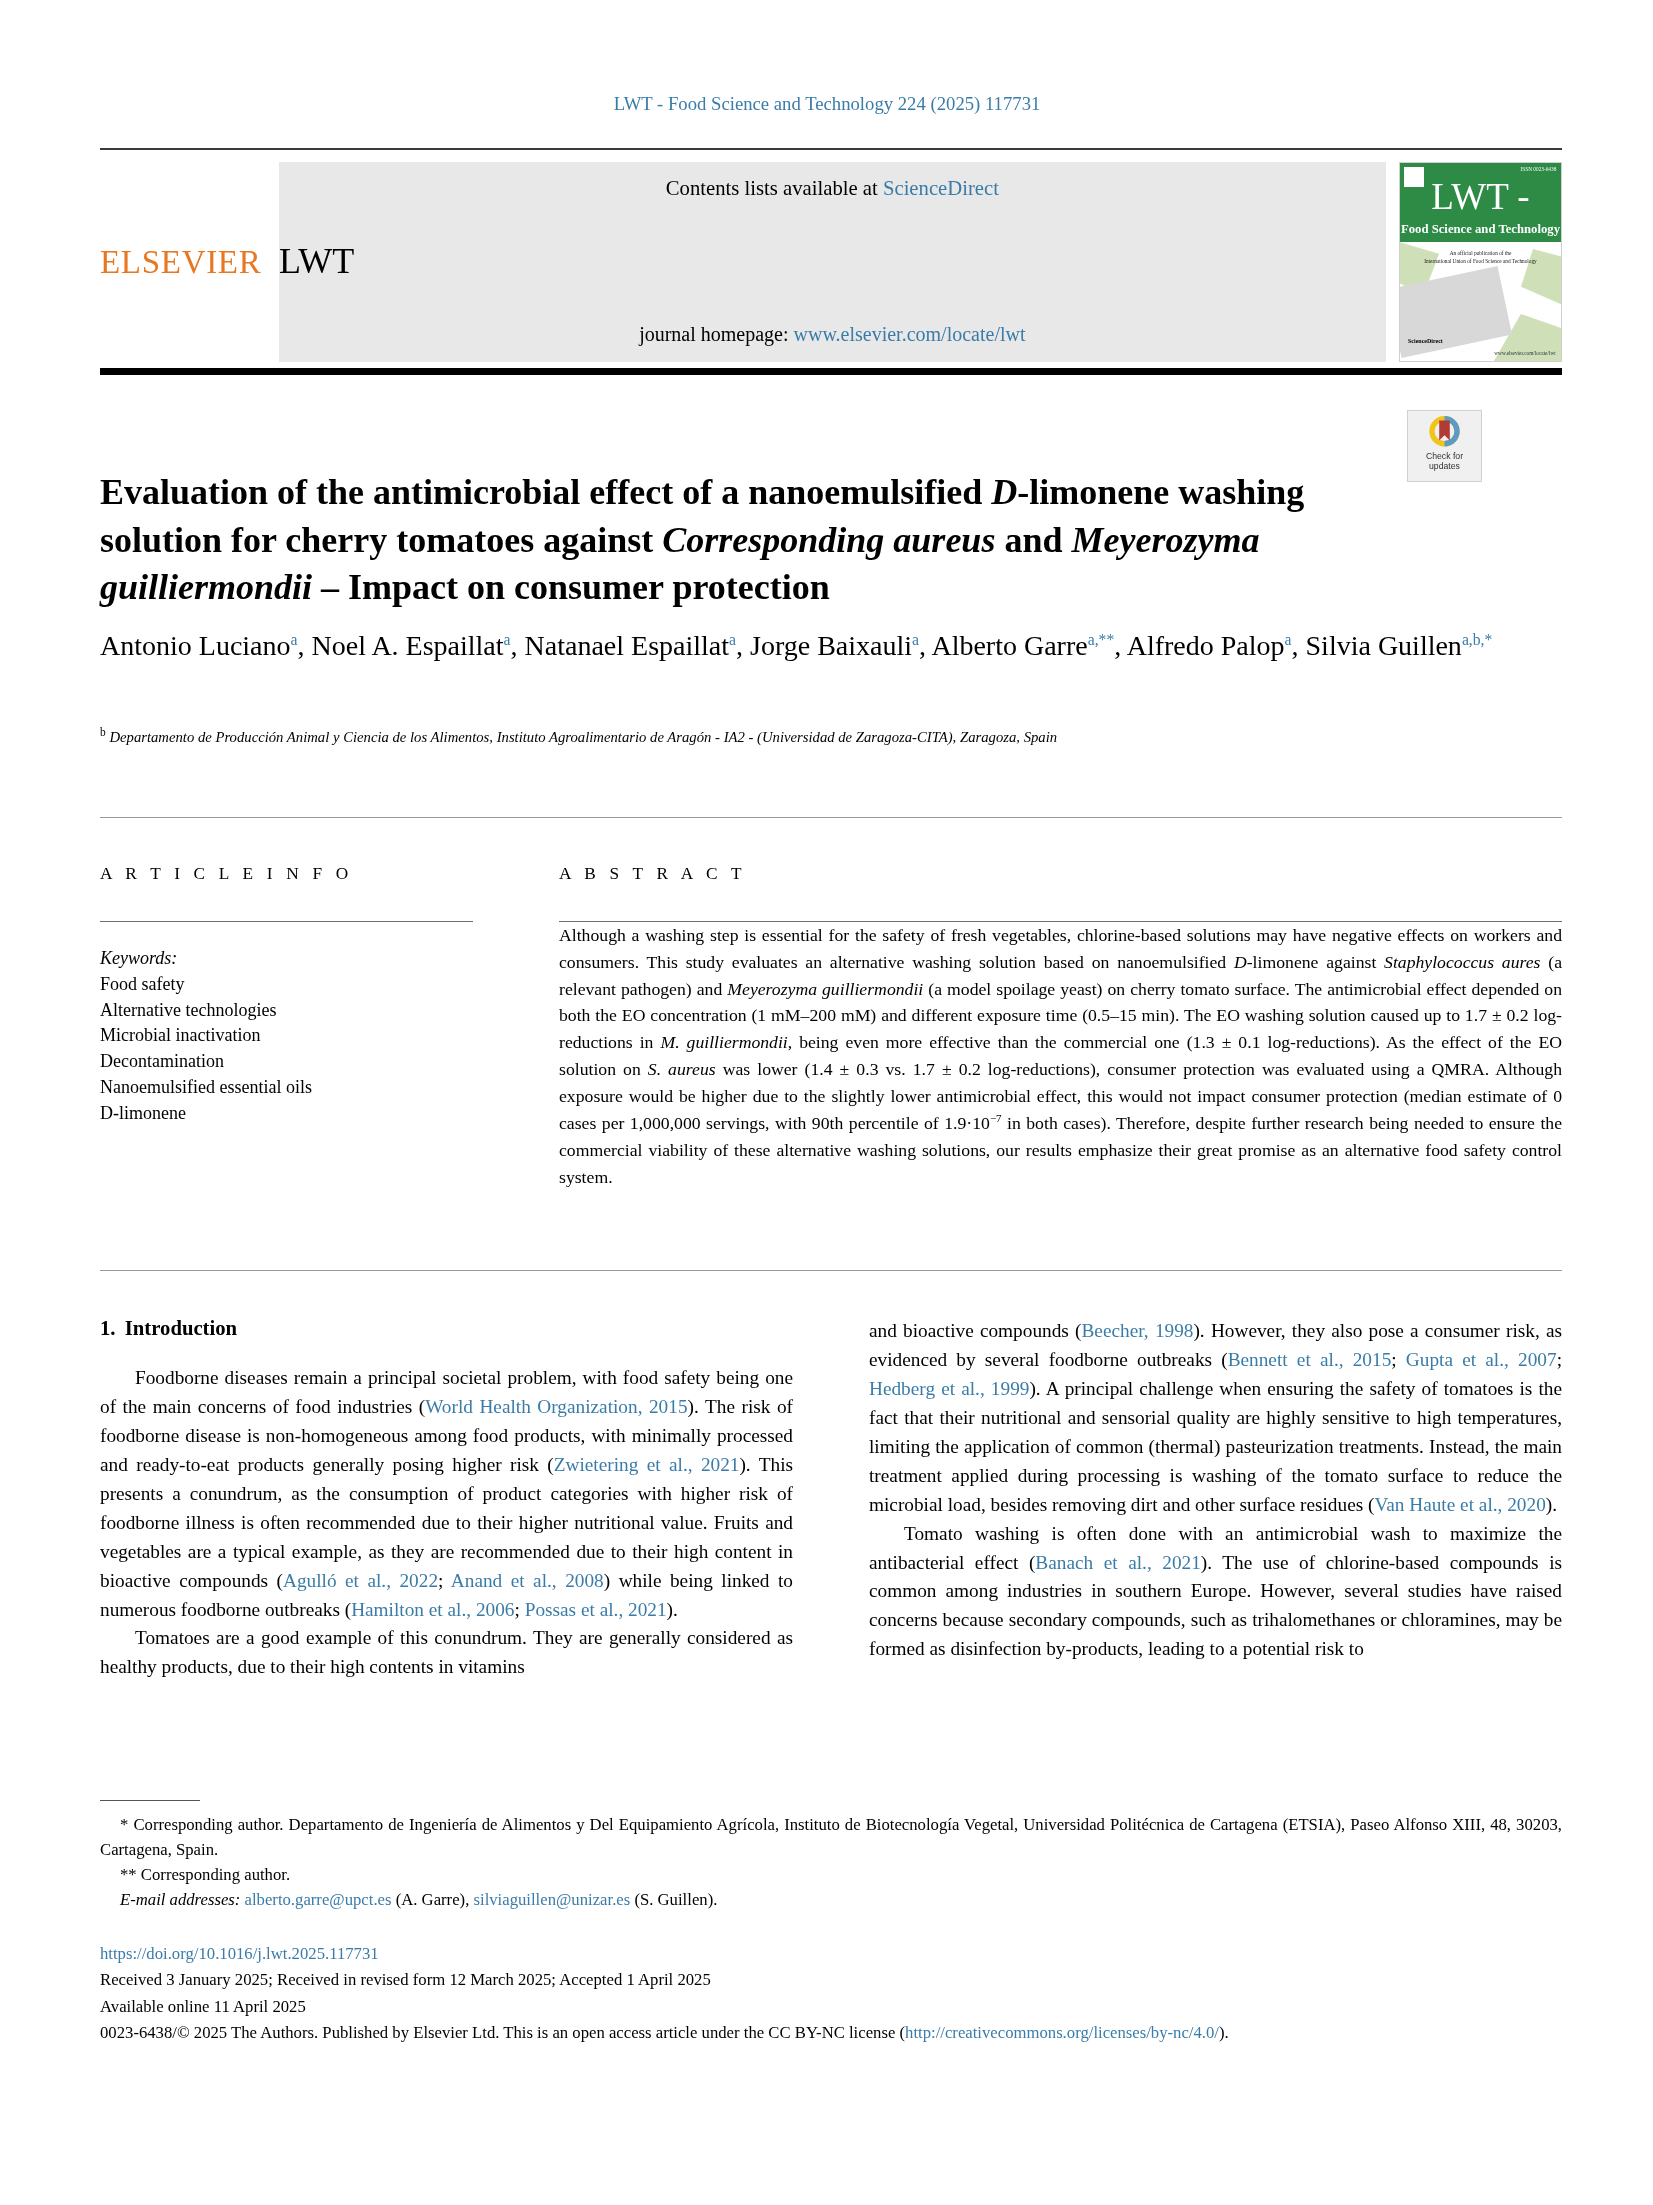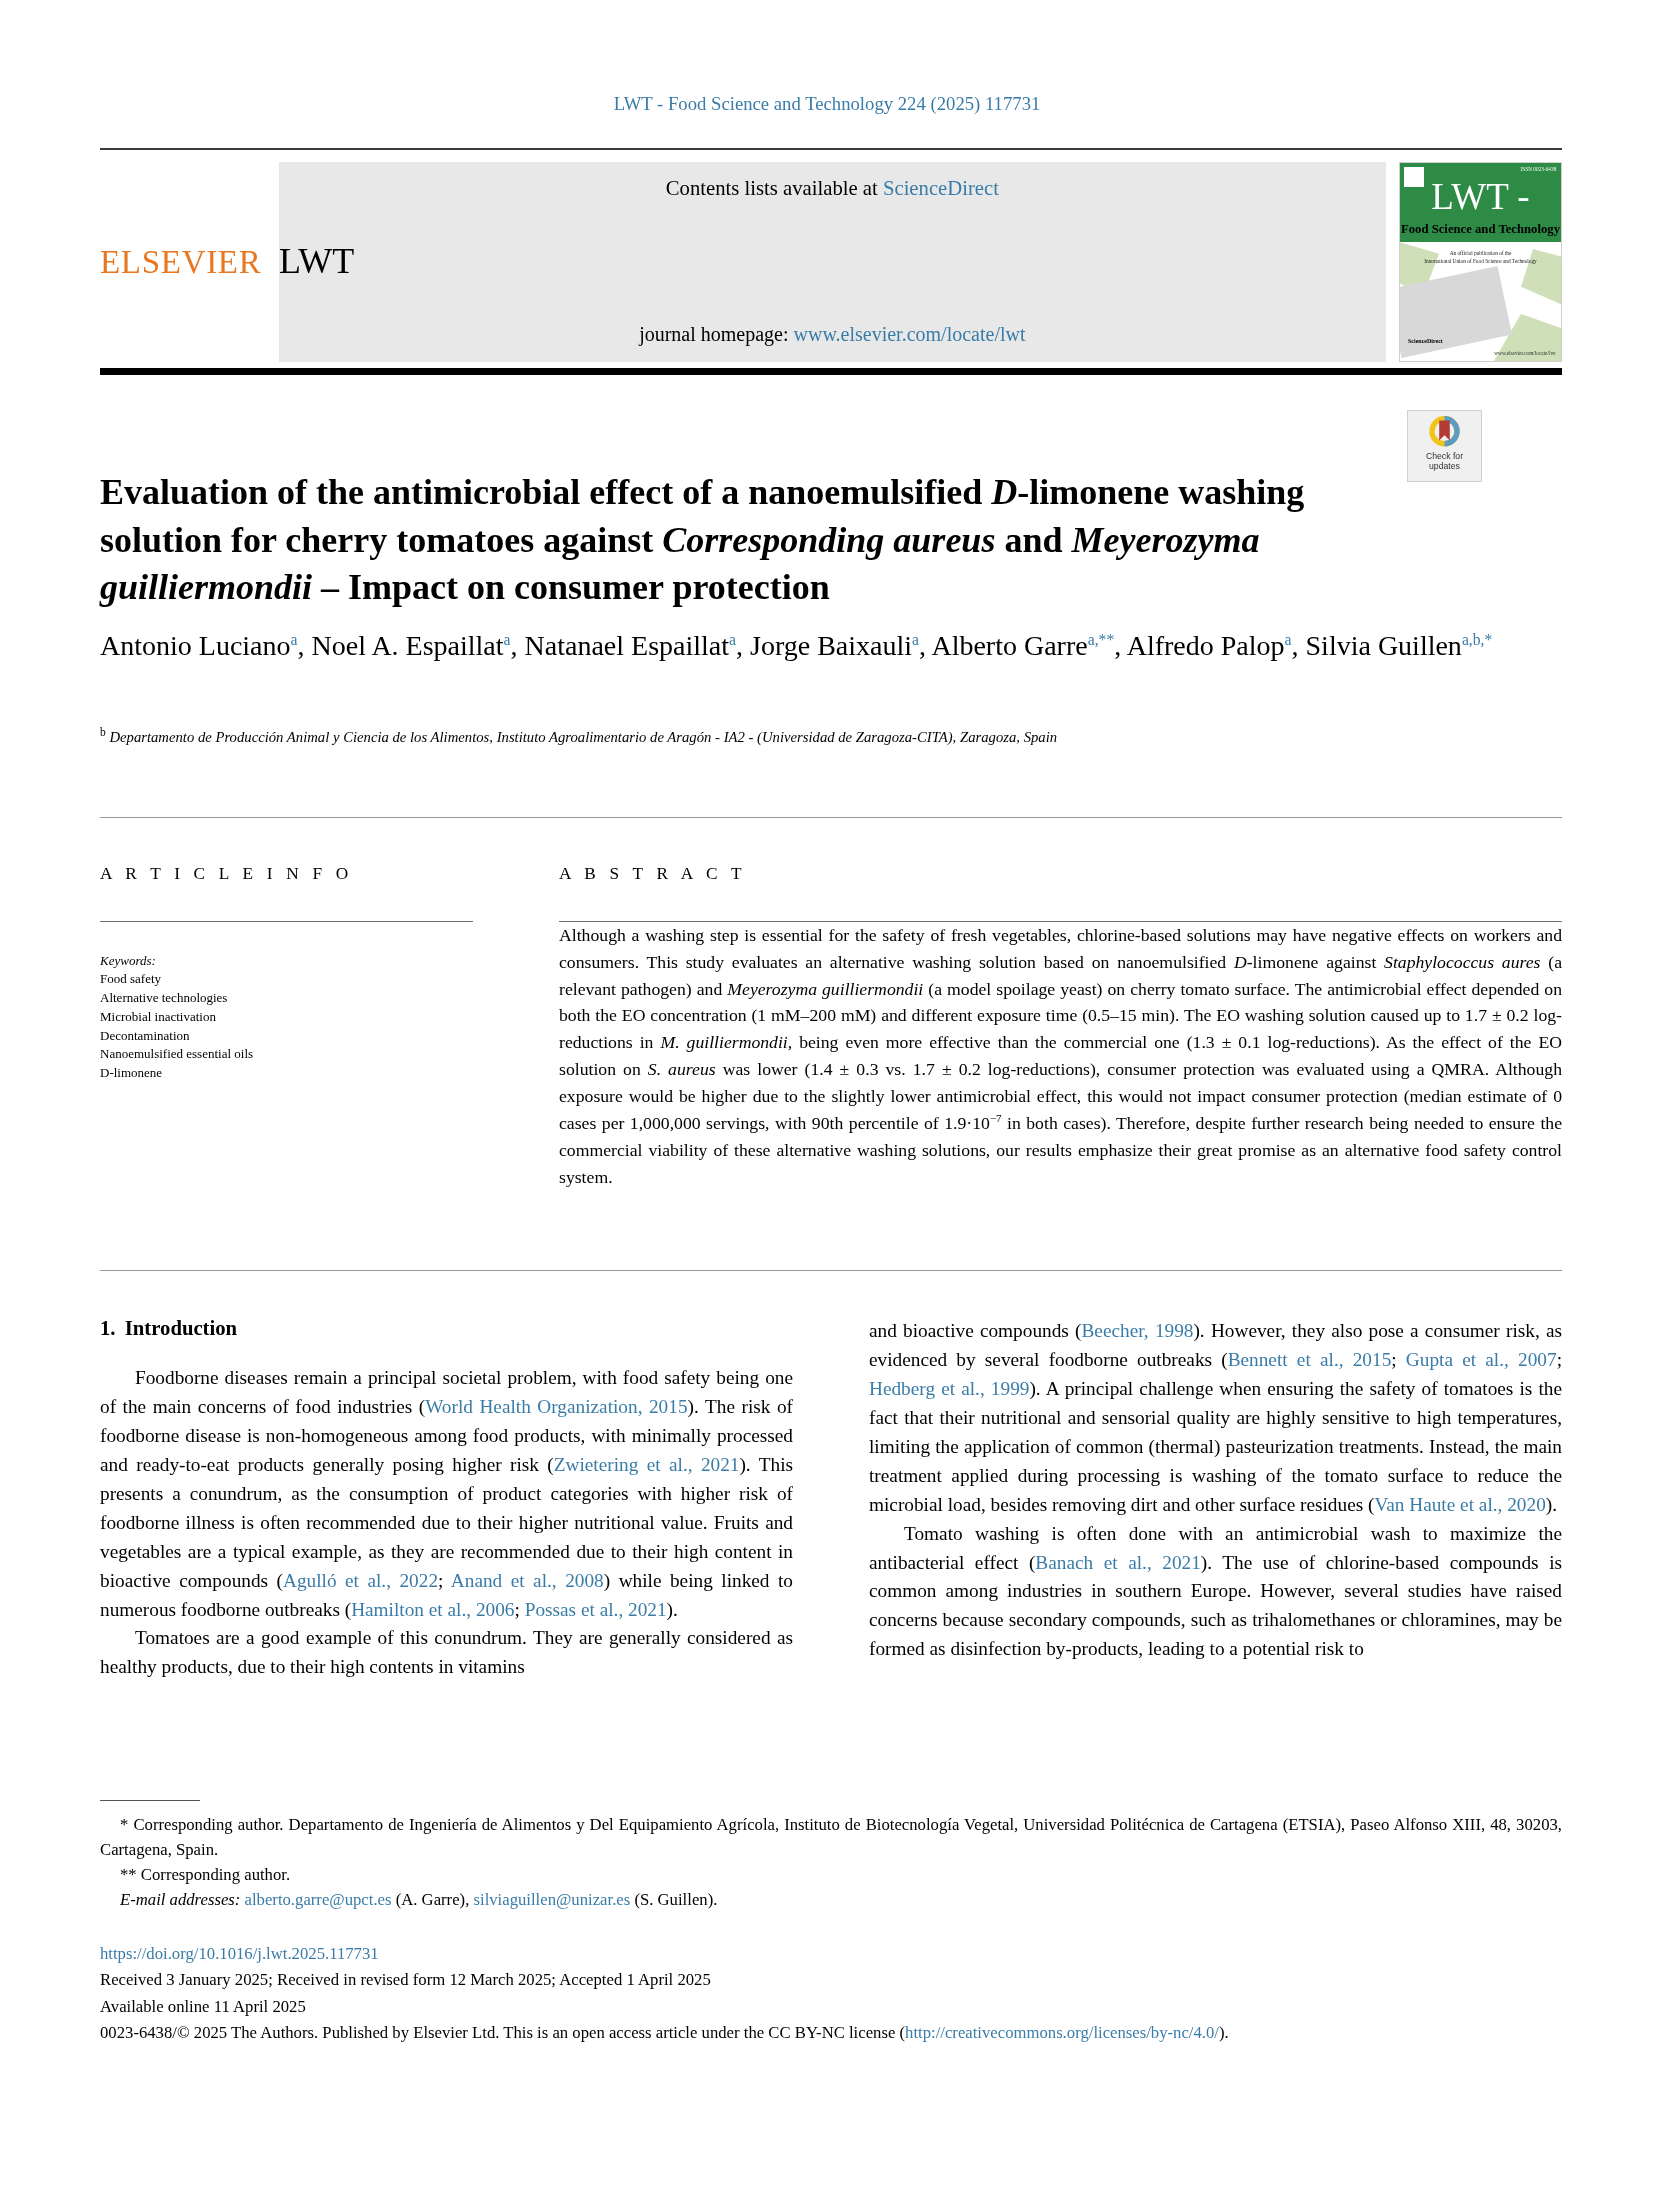--- a/index.html
+++ b/index.html
@@ -49,21 +49,21 @@
   }
   .cover-top { height:40%; background:#2e8b46; position:relative; }
   .cover-issn { position:absolute; top:3.3px; right:4.7px; color:#fff; font-size:5.3px; }
   .cover-els { position:absolute; top:4px; left:4px; width:20px; height:20px; background:#fff; }
   .cover-lwt {
     position:absolute; top:14.7px; left:0; width:100%; text-align:center;
     color:#fff; font-size:37px; font-family:"Liberation Serif", serif; line-height:1;
   }
   .cover-sub {
     position:absolute; bottom:5.3px; left:0; width:100%; text-align:center;
-    color:#000000; font-size:12.7px; font-weight:bold; font-family:"Liberation Serif", serif;
+    color:#ffffff; font-size:12.7px; font-weight:bold; font-family:"Liberation Serif", serif;
   }
   .cover-bot { height:60%; position:relative; background:#ffffff; }
   .cover-iufost { position:absolute; top:8px; left:0; width:100%; text-align:center; font-size:5.3px; color:#222; line-height:1.4; }
   .cover-photo {
     position:absolute; top:35px; left:-6.7px; width:113px; height:70px;
     background:#d8d8d8; transform:rotate(-12deg);
   }
   .cover-sd { position:absolute; bottom:17.3px; left:8px; font-size:6px; font-weight:bold; }
   .cover-url { position:absolute; bottom:5.3px; right:5.3px; font-size:5.3px; color:#333; }
   .cover-shape1 { position:absolute; top:0; left:0; width:39px; height:53px; background:#cfe0b9; clip-path:polygon(0 0,100% 22%,60% 100%,0 78%); }
@@ -103,21 +103,21 @@
   .affil-mark { font-style:normal; font-size:0.78em; vertical-align:super; }
 
   .rule-thin { position:absolute; left:100px; width:1462px; height:0.7px; background:#9a9a9a; }
 
   
   .colhead {
     font-size:17.3px; letter-spacing:4.7px; font-family:"Liberation Serif", serif;
   }
   .info-col { position:absolute; top:864px; left:100px; width:387px; }
   .info-rule { margin-top:37px; height:0.7px; background:#6f6f6f; width:373px; }
-  .keywords { margin-top:30px; font-size:13px; line-height:1.44; }
+  .keywords { margin-top:24px; font-size:18px; line-height:1.44; }
   .keywords .kw-label { font-style:italic; }
 
   .abs-col { position:absolute; top:864px; left:559px; width:1003px; }
   .abs-rule { margin-top:37px; height:0.7px; background:#6f6f6f; width:1003px; }
   .abstract {
     margin-top:0; font-size:17.7px; line-height:1.52; text-align:justify;
     font-family:"Liberation Serif", serif;
   }
   .abstract i { font-style:italic; }
   .abstract sup { font-size:0.62em; vertical-align:super; }

